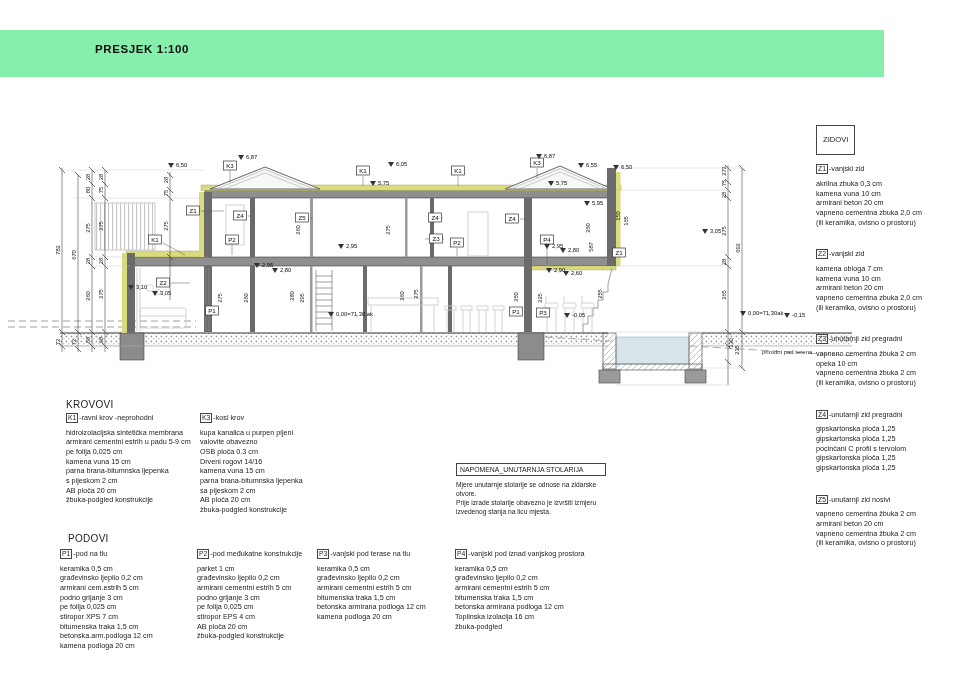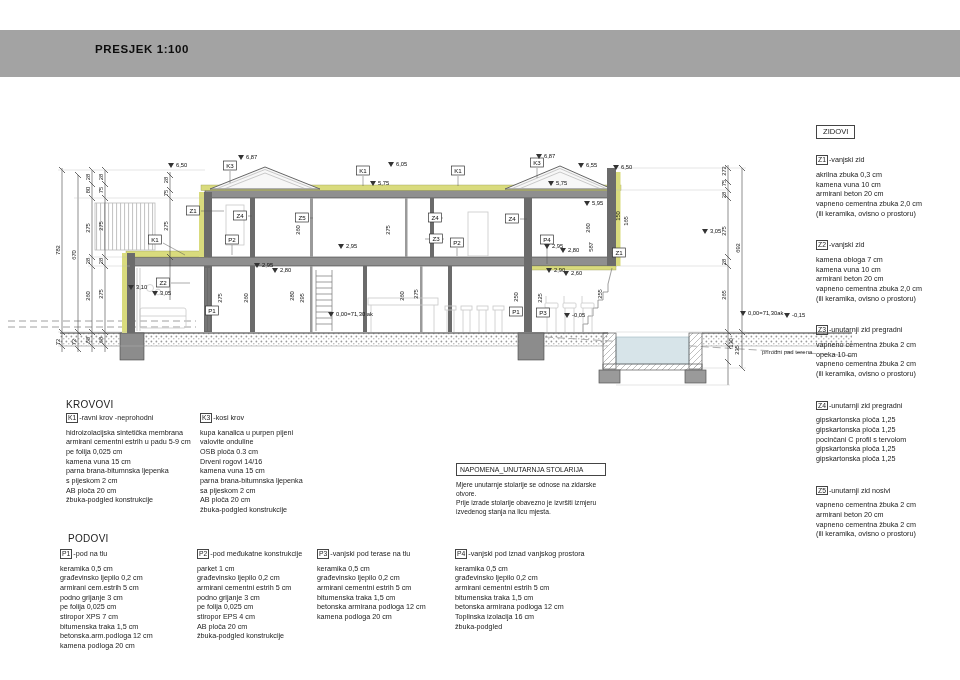--- a/index.html
+++ b/index.html
@@ -1,23 +1,23 @@
 <!DOCTYPE html>
 <html><head>
 <meta charset="utf-8">
 <style>
   html,body{margin:0;padding:0}
   body{width:960px;height:680px;position:relative;background:#fff;color:#1a1a1a;
        font-family:"Liberation Sans",sans-serif;overflow:hidden}
-  .titlebar{position:absolute;left:0;top:30px;width:960px;height:47px;background:#a3a3a3}
+  .titlebar{position:absolute;left:0;top:30px;width:884px;height:47px;background:#86efac}
   .title{position:absolute;left:95px;top:13px;font-size:11.5px;font-weight:bold;letter-spacing:.6px;color:#0d0d0d}
   svg{position:absolute;left:0;top:0}
   .panel{position:absolute;font-size:7.2px;line-height:1.34;color:#222}
   .sec-h{font-size:10px;margin-bottom:9px;letter-spacing:.3px}
-  .boxtitle{display:inline-block;border:1px solid #444;padding:1px 6px;font-size:7.6px;margin-bottom:16px;background:#fff}
+  .boxtitle{display:inline-block;border:1px solid #444;padding:9px 6px;font-size:7.6px;margin-bottom:9px;background:#fff}
   .cb{display:inline-block;border:1px solid #444;padding:0 1px;margin-right:1px;font-size:6.8px;line-height:1.15}
   .li-head{margin-bottom:5px;white-space:nowrap}
   .ln{white-space:nowrap}
   .lg{margin-bottom:13px}
   .zlg{margin-bottom:22px}
   .note-lines{margin-top:3px}
 </style>
 </head>
 <body>
 
@@ -360,21 +360,21 @@
       <div class="ln">parna brana-bitumnska ljepenka</div>
       <div class="ln">s pijeskom 2 cm</div>
       <div class="ln">AB ploča 20 cm</div>
       <div class="ln">žbuka-podgled konstrukcije</div>
     </div>
   </div>
 <div class="panel" style="left:200px;top:413px;width:130px">
     <div class="lg">
       <div class="li-head"><span class="cb">K3</span>-kosi krov</div>
       <div class="ln">kupa kanalica u purpen pijeni</div>
-      <div class="ln">valovite onduline</div>
+      <div class="ln">valovite obavezno</div>
       <div class="ln">OSB ploča 0.3 cm</div>
       <div class="ln">Drveni rogovi 14/16</div>
       <div class="ln">kamena vuna 15 cm</div>
       <div class="ln">parna brana-bitumnska ljepenka</div>
       <div class="ln">sa pijeskom 2 cm</div>
       <div class="ln">AB ploča 20 cm</div>
       <div class="ln">žbuka-podgled konstrukcije</div>
     </div>
   </div>
 

